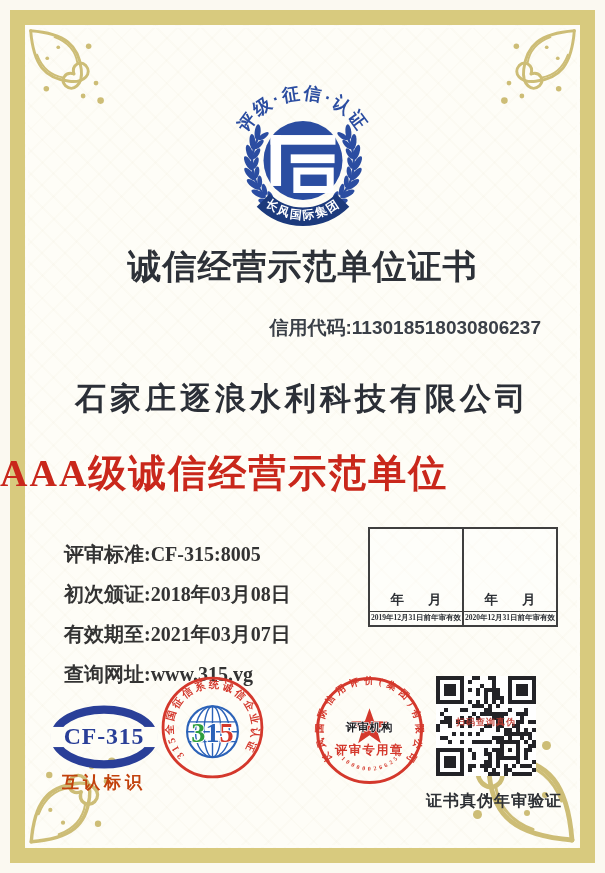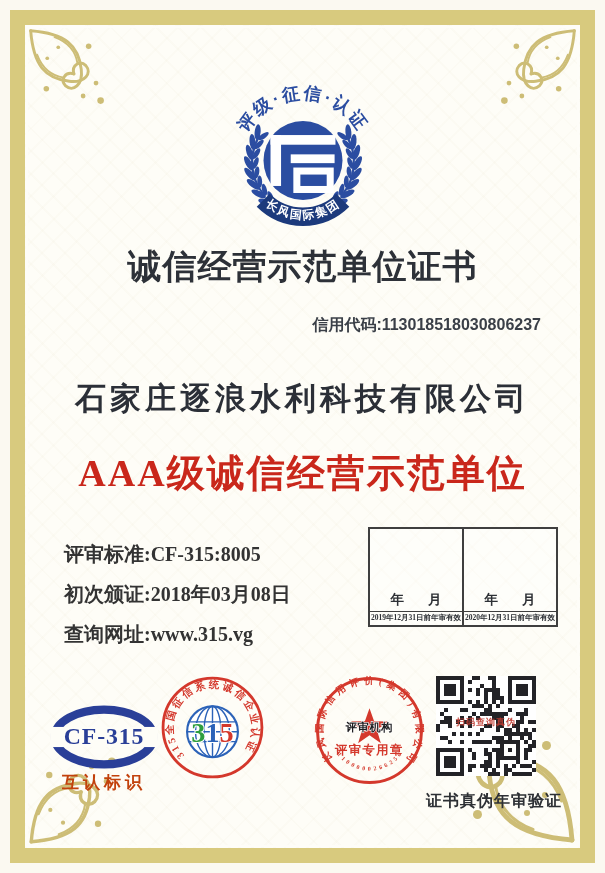--- a/index.html
+++ b/index.html
@@ -30,29 +30,29 @@
          width:176px; height:158px; }
 
   .title{
     position:absolute; left:0; right:0; top:244px; text-align:center;
     font-family:"Liberation Sans", sans-serif; font-weight:bold;
     font-size:34px; color:#2d3138; letter-spacing:1px; white-space:nowrap;
   }
   .credit{
     position:absolute; right:64px; top:315px;
     font-family:"Liberation Sans", sans-serif; font-weight:bold;
-    font-size:16px; color:#3a3f47;
+    font-size:19px; color:#3a3f47;
   }
   .company{
     position:absolute; left:0; right:0; top:378px; text-align:center;
     font-family:"Liberation Sans", sans-serif; font-weight:bold;
     font-size:31px; color:#2b2f37; letter-spacing:4px; white-space:nowrap;
   }
   .rating{
-    position:absolute; left:0; right:0; top:448px; text-align:center;
+    position:absolute; left:0; right:0; top:448px; 
     font-weight:bold; font-size:38px; color:#c9271b; letter-spacing:2px; white-space:nowrap;
   }
 
   .details{ position:absolute; left:64px; top:541px; }
   .detail-line{ font-weight:bold; font-size:20px; color:#333333; margin-bottom:13px; white-space:nowrap; }
 
   .annual{ position:absolute; left:368px; top:527px; width:190px; }
   .annual-title{ font-weight:bold; font-size:16px; color:#2d3035; letter-spacing:3px; margin:0 0 5px 2px; }
   .annual-table{ display:flex; border:2px solid #3f3f3f; height:96px; background:rgba(255,255,255,.35); }
   .annual-cell{ flex:1; display:flex; flex-direction:column; justify-content:flex-end; min-width:0; }
@@ -176,20 +176,21 @@
 
   <div class="credit"><span>信用代码:</span><span>113018518030806237</span></div>
 
   <div class="company">石家庄逐浪水利科技有限公司</div>
 
   <div class="rating">AAA级诚信经营示范单位</div>
 
   <div class="details">
     <div class="detail-line"><span>评审标准:</span><span>CF-315:8005</span></div>
     <div class="detail-line"><span>初次颁证:</span><span>2018年03月08日</span></div>
+    <div class="detail-line"><span>有效期至:</span><span>2021年03月07日</span></div>
     <div class="detail-line"><span>查询网址:</span><span>www.315.vg</span></div>
   </div>
 
   <div class="annual">
     <div class="annual-table">
       <div class="annual-cell">
         <div class="ym-row">
             <span>年</span>
             <span>月</span>
           </div>

